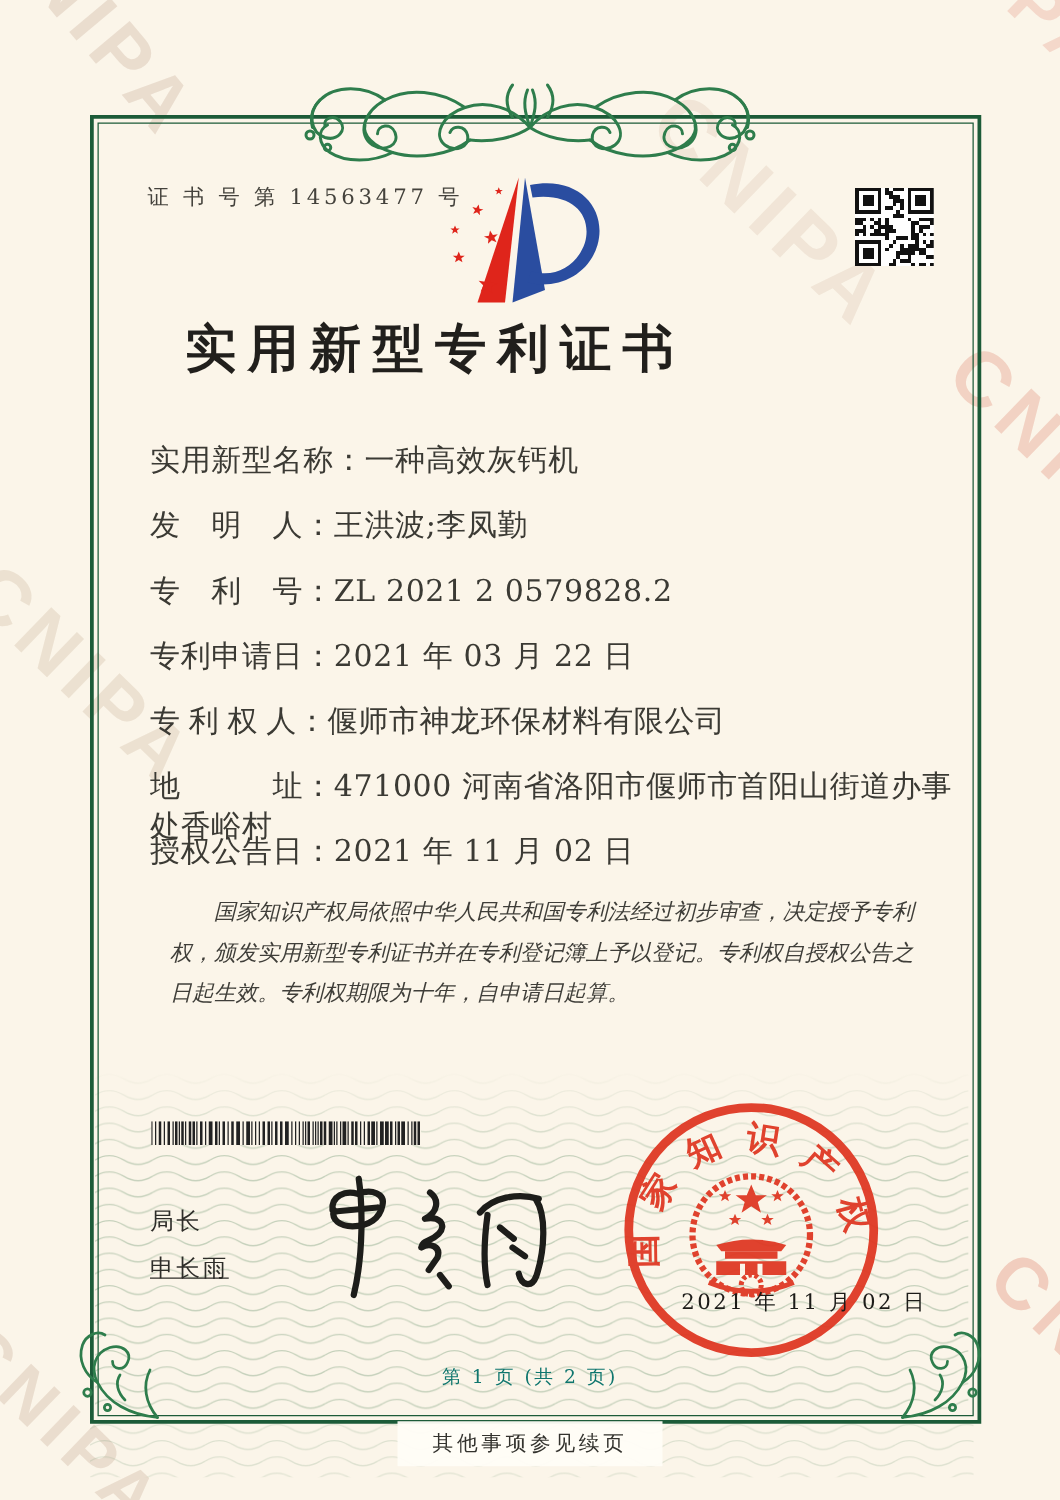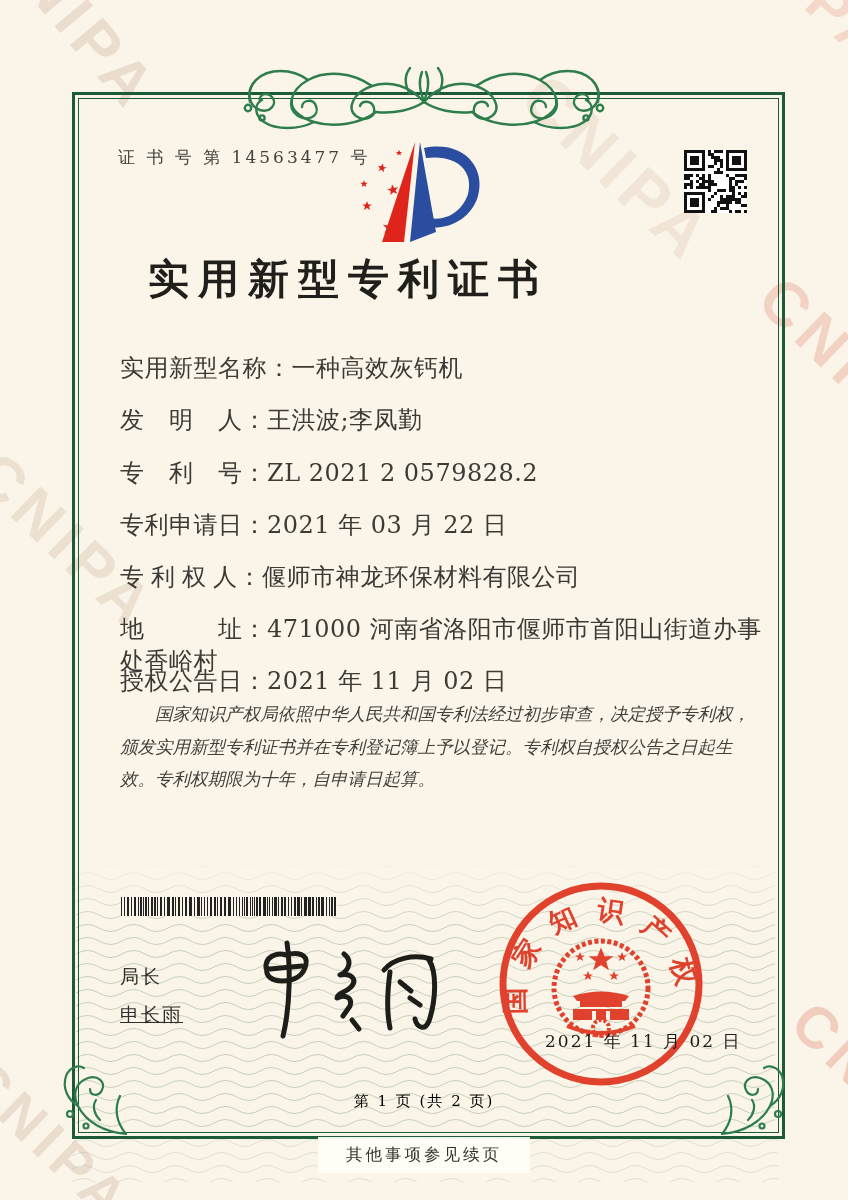--- a/index.html
+++ b/index.html
@@ -30,30 +30,30 @@
   .cert-no{left:118px;top:146px;font-size:17px;letter-spacing:3px;color:#44423c;}
   .title{left:0;top:252px;width:696px;text-align:center;font-size:41px;
          font-weight:bold;letter-spacing:9px;color:#211f1c;}
 
   .row{left:120px;width:648px;font-size:24px;color:#3b3a34;letter-spacing:.5px;}
   .row .lbl{display:inline-block;min-width:112px;}
   .row .extra{position:absolute;left:335px;top:0;white-space:nowrap;}
 
   .paras{left:120px;top:698px;width:642px;font-size:17.5px;line-height:1.86;
          color:#3f3e39;font-style:italic;}
-  .paras p{margin:0;text-indent:2em;}
+  .paras p{margin:16px;text-indent:2em;}
 
   .role{left:120px;top:964px;font-size:19px;color:#2e2d29;letter-spacing:2px;}
   .dname{left:120px;top:1002px;font-size:19px;color:#2e2d29;letter-spacing:2px;text-decoration:underline;}
 
   .seal-date{left:545px;top:1030px;width:170px;font-size:17px;color:#1c1b18;
              letter-spacing:2px;white-space:nowrap;z-index:7;}
 
   .page-info{left:0;top:1092px;width:848px;text-align:center;font-size:15px;
-             color:#000000;letter-spacing:2px;}
+             color:#0f766e;letter-spacing:2px;}
   .footer-note{left:50%;top:1137px;transform:translateX(-50%);
                background:rgba(255,253,247,.95);padding:7px 28px;font-size:16.5px;
                color:#33322d;letter-spacing:3px;white-space:nowrap;z-index:6;}
   svg{display:block;}
 </style>
 </head>
 <body>
 
 <div class="wm" style="left:-38px;top:-20px;font-size:62px;color:rgba(196,166,146,.30);transform:rotate(50deg);">CNIPA</div>
 <div class="wm" style="left:700px;top:-52px;font-size:58px;color:rgba(228,150,134,.30);">CNIPA</div>

